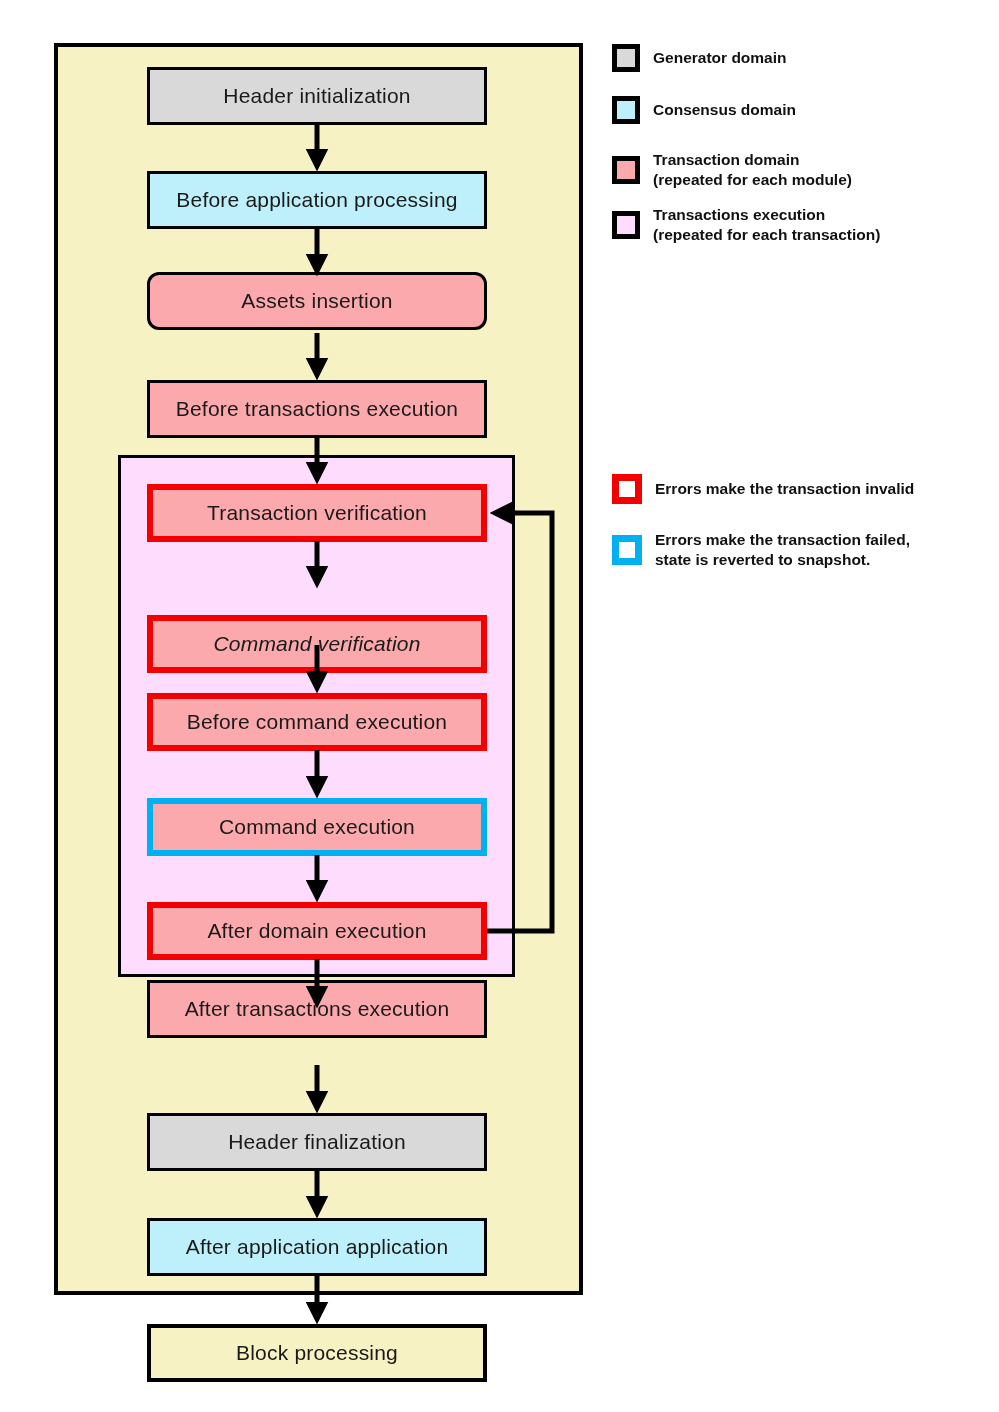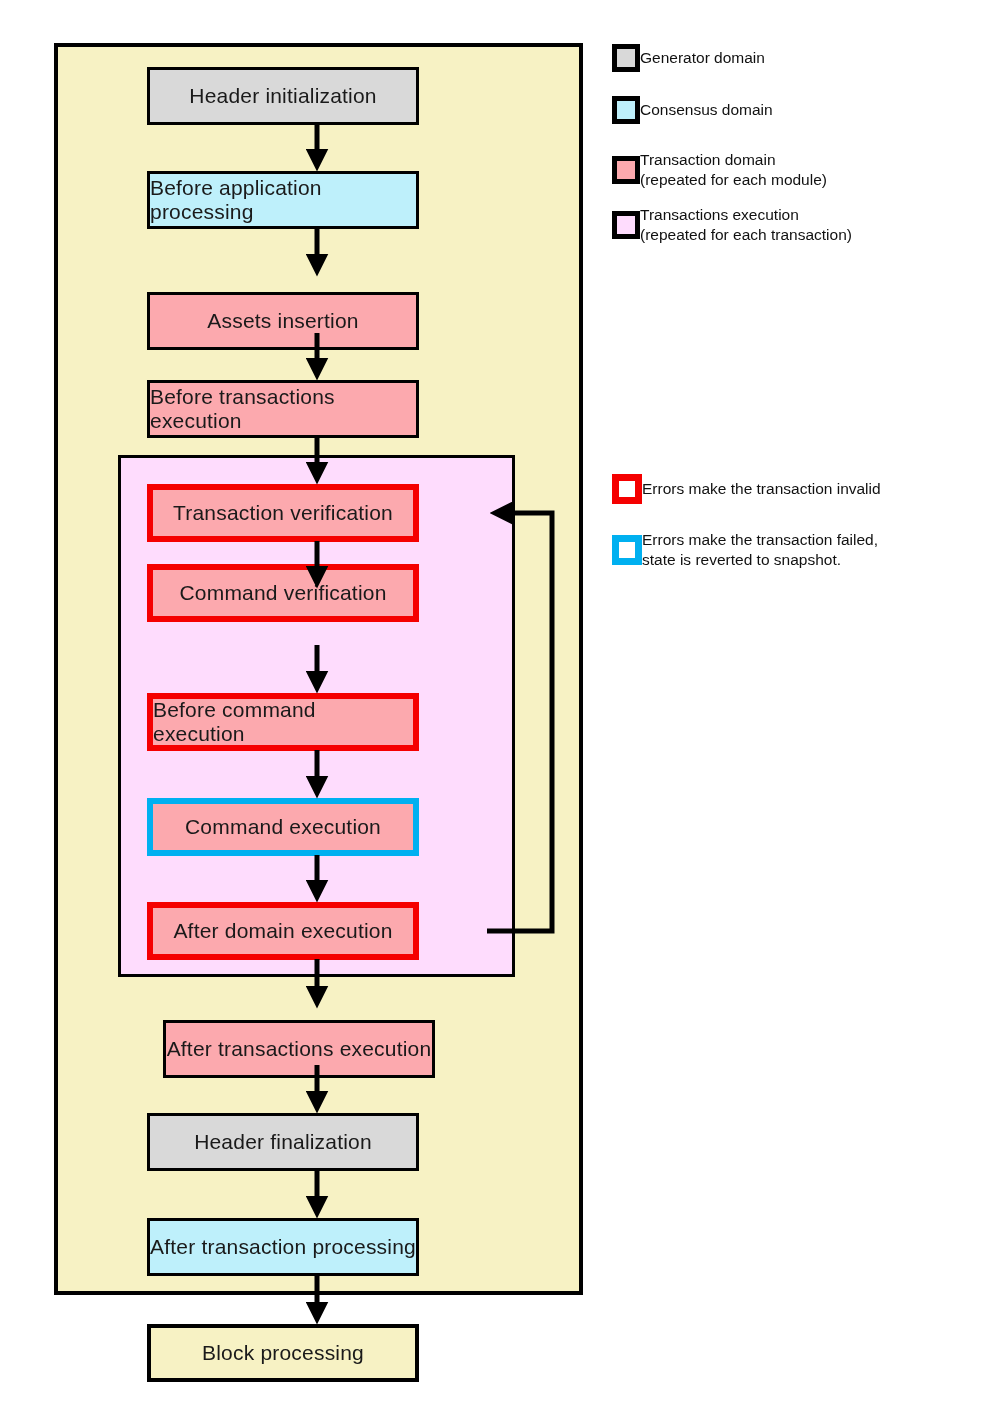--- a/index.html
+++ b/index.html
@@ -5,41 +5,41 @@
   html,body{margin:0;padding:0;background:#ffffff;font-family:"Liberation Sans",sans-serif;}
   .canvas{position:relative;width:999px;height:1412px;background:#ffffff;overflow:hidden;}
 
   
   .outer-box{position:absolute;left:54px;top:43px;width:529px;height:1252px;
     box-sizing:border-box;background:#F7F2C4;border:4px solid #000;}
   .txn-box{position:absolute;left:118px;top:455px;width:397px;height:522px;
     box-sizing:border-box;background:#FEDCFD;border:3px solid #000;}
 
   
-  .box{position:absolute;left:147px;width:272px;height:58px;box-sizing:border-box;
+  .box{position:absolute;left:147px;width:340px;height:58px;box-sizing:border-box;
     border:3px solid #000;display:flex;align-items:center;justify-content:center;
     font-size:21px;color:#1a1a1a;letter-spacing:.2px;}
   .fill-gray{background:#D9D9D9;}
   .fill-cyan{background:#BEF0FB;}
   .fill-pink{background:#FCA9AE;}
   .fill-yellow{background:#F7F2C4;}
   .border-red{border:6px solid #F50000;}
   .border-blue{border:6px solid #00B0F0;}
 
-  .b1{top:67px;}  .b2{top:171px;} .b3{top:292px;} .b4{top:380px;}
-  .b5{top:484px;} .b6{top:564px;} .b7{top:693px;} .b8{top:798px;}
-  .b9{top:902px;} .b10{top:1020px;margin-left:16px;} .b11{top:1113px;} .b12{top:1218px;}
+  .b1{top:67px;}  .b2{top:171px;} .b3{top:272px;border-radius:12px;} .b4{top:380px;}
+  .b5{top:484px;} .b6{top:615px;font-style:italic;} .b7{top:693px;} .b8{top:798px;}
+  .b9{top:902px;} .b10{top:980px;} .b11{top:1113px;} .b12{top:1218px;}
   .b13{top:1324px;border-width:4px;}
 
   
   svg.arrows{position:absolute;left:0;top:0;width:999px;height:1412px;pointer-events:none;}
 
   
-  .legend-item{position:absolute;display:flex;align-items:center;gap:0;
-    font-size:15.5px;color:#111;line-height:20px;}
+  .legend-item{position:absolute;display:flex;align-items:center;gap:13px;
+    font-size:15.5px;color:#111;line-height:20px;font-weight:bold;}
   .sw{width:28px;height:28px;box-sizing:border-box;border:5px solid #000;flex:0 0 auto;}
   .sw.g{background:#D9D9D9;}
   .sw.c{background:#BEF0FB;}
   .sw.a{background:#FCA9AE;}
   .sw.t{background:#FEDCFD;}
   .sw.err-red{width:30px;height:30px;border:7px solid #F50000;background:#fff;}
   .sw.err-blue{width:30px;height:30px;border:7px solid #00B0F0;background:#fff;}
   .l1{left:612px;top:44px;}
   .l2{left:612px;top:96px;}
   .l3{left:612px;top:150px;}
@@ -82,21 +82,21 @@
   <div class="box b9 fill-pink border-red">
       <span>After domain execution</span>
     </div>
   <div class="box b10 fill-pink">
       <span>After transactions execution</span>
     </div>
   <div class="box b11 fill-gray">
       <span>Header finalization</span>
     </div>
   <div class="box b12 fill-cyan">
-      <span>After transaction processing</span>
+      <span>After application application</span>
     </div>
   <div class="box b13 fill-yellow">
       <span>Block processing</span>
     </div>
 
   <svg class="arrows" viewBox="0 0 999 1412" xmlns="http://www.w3.org/2000/svg">
     <defs>
       <marker id="ah" viewBox="0 0 10 10" refX="5" refY="5" markerWidth="4.6" markerHeight="4.6" orient="auto-start-reverse">
         <path d="M0,0 L10,5 L0,10 z" fill="#000"></path>
       </marker>

